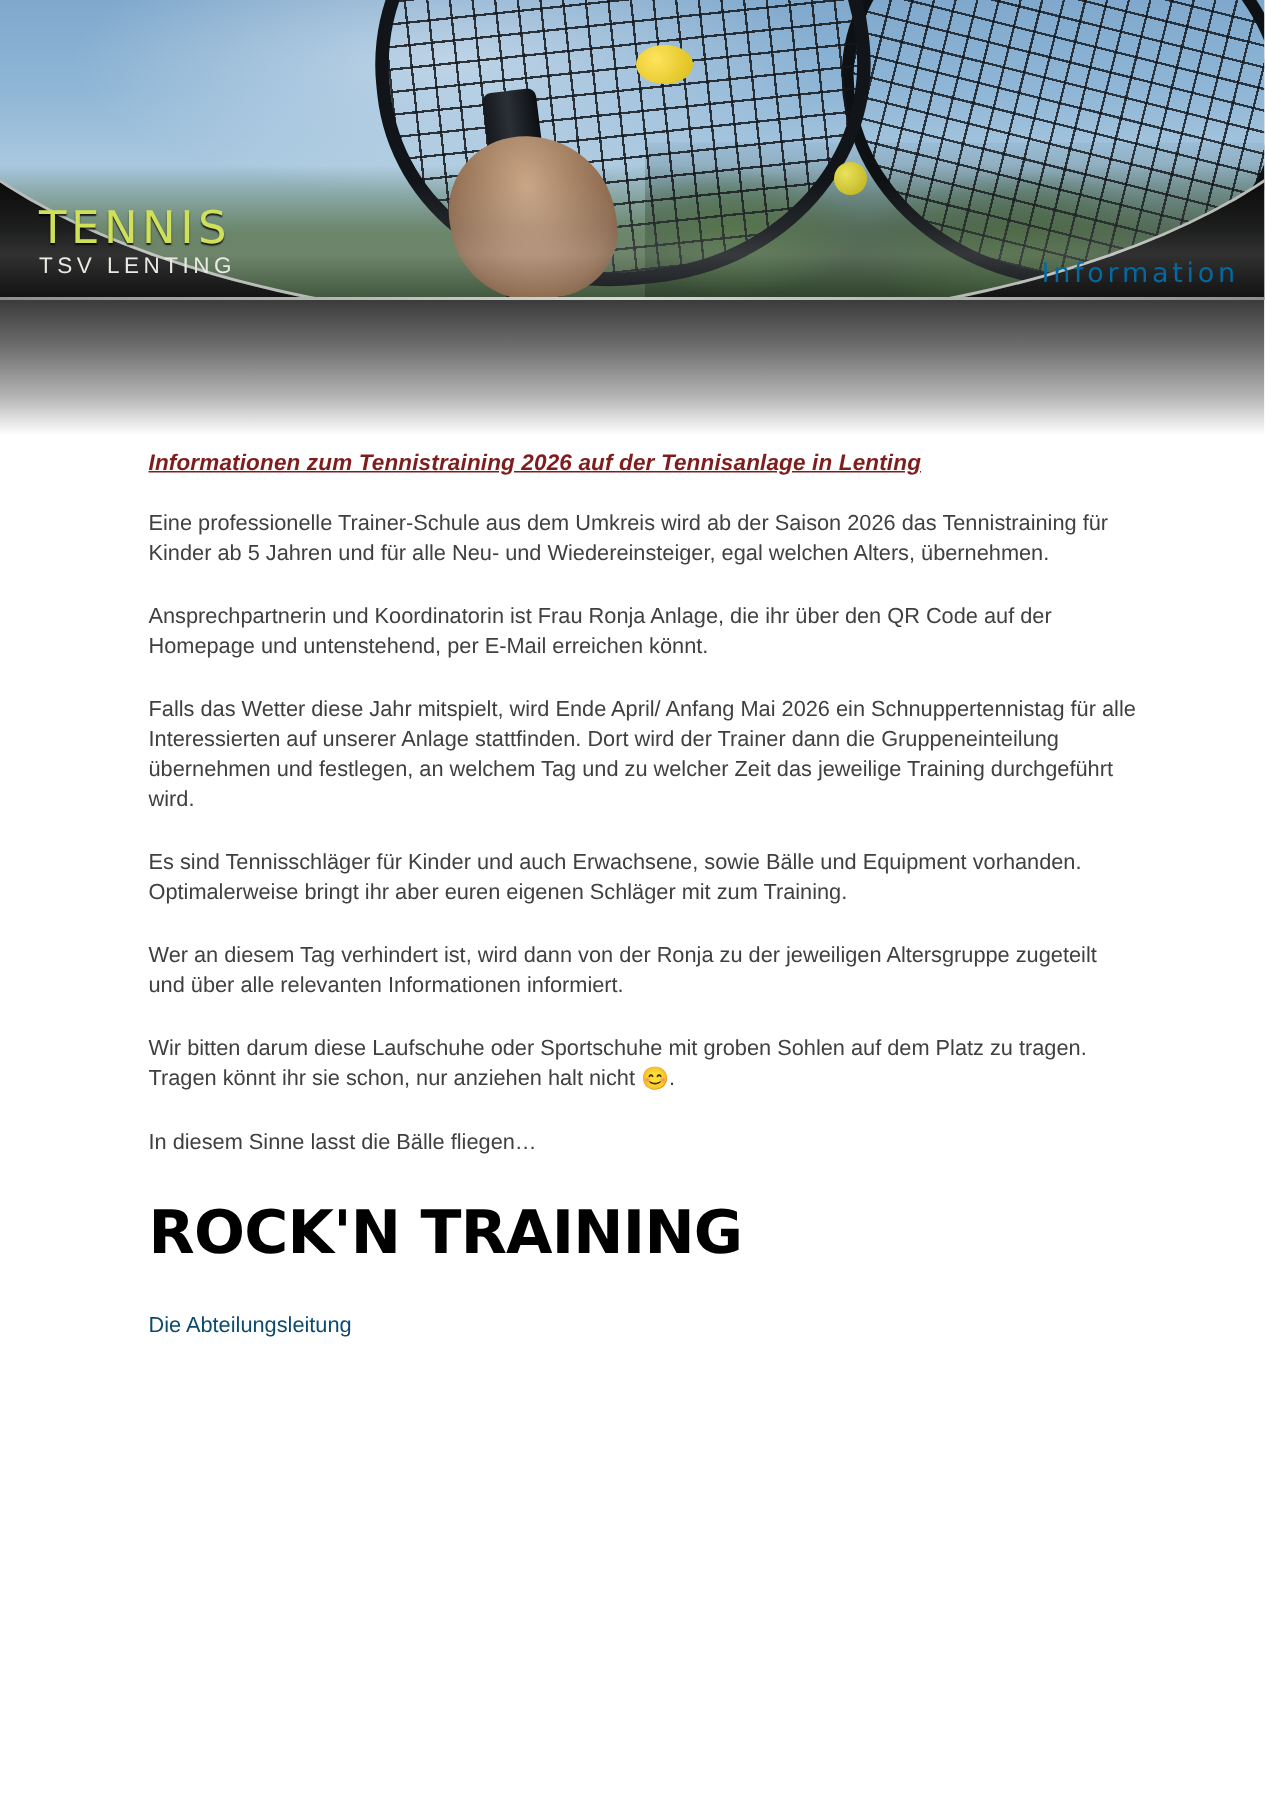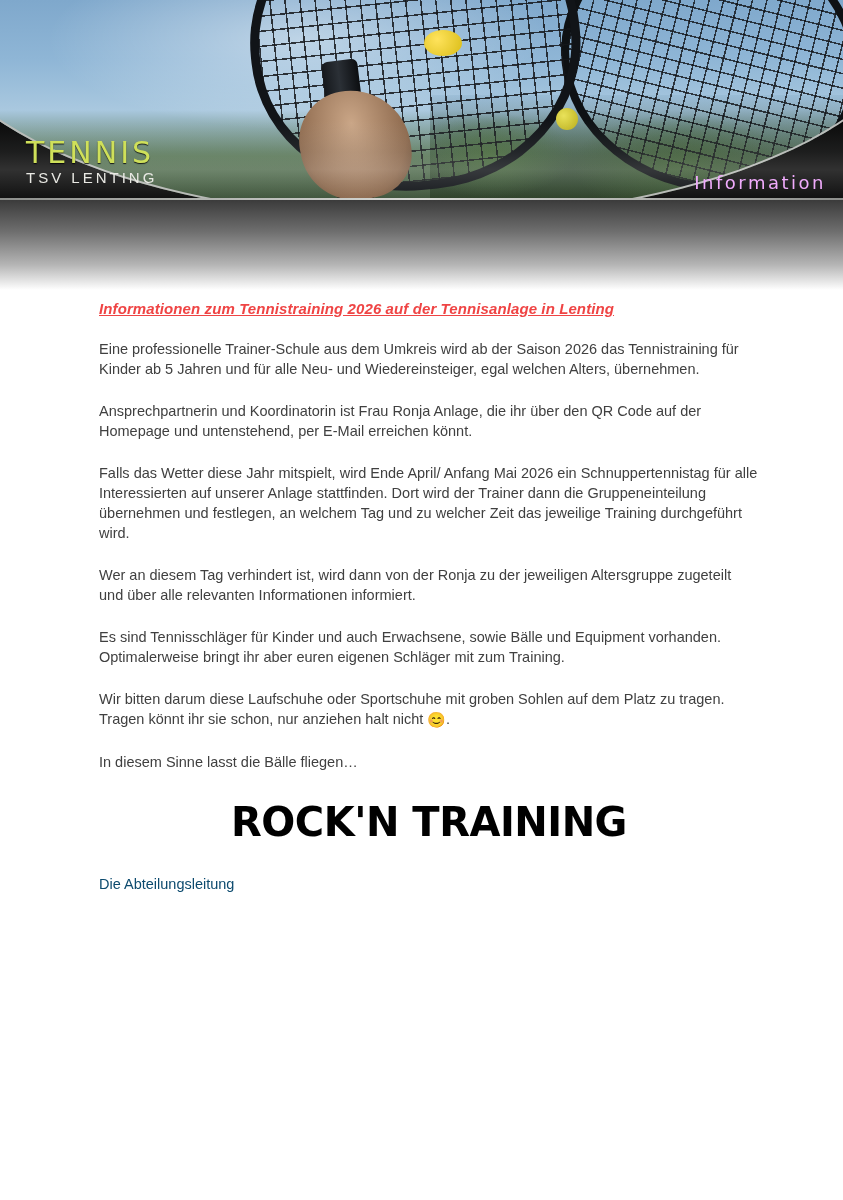--- a/index.html
+++ b/index.html
@@ -165,21 +165,21 @@
     margin-top: 2px;
     line-height: 1;
   }
   .banner-section {
     position: absolute;
     right: 17px;
     top: 172px;
     font-family: "DejaVu Sans", sans-serif;
     font-size: 18px;
     letter-spacing: 2.5px;
-    color: #f0abfc;
+    color: #0369a1;
     z-index: 5;
   }
   .banner-rule {
     position: absolute;
     left: 0;
     top: 198px;
     width: 843px;
     height: 2px;
     background: linear-gradient(to right, #8d8f8c, #d8dad6 50%, #8d8f8c);
     z-index: 6;
@@ -200,21 +200,21 @@
     position: absolute;
     left: 99px;
     top: 300px;
     width: 660px;
   }
   .doc-title {
     font-size: 15px;
     font-weight: bold;
     font-style: italic;
     text-decoration: underline;
-    color: #ef4444;
+    color: #7f1d1d;
     margin: 0 0 22px 0;
     letter-spacing: 0.1px;
   }
   p.para {
     font-size: 14.5px;
     line-height: 20px;
     color: #404040;
     margin: 0 0 22px 0;
   }
   .emoji {
@@ -227,21 +227,20 @@
     margin-left: 2px;
   }
   .rock-title {
     font-family: "DejaVu Sans", sans-serif;
     font-weight: bold;
     font-size: 40px;
     letter-spacing: -0.5px;
     color: #000;
     margin: 30px 0 34px 0;
     line-height: 1;
-    text-align: center;
   }
   .signature {
     font-size: 14.5px;
     color: #0c4a6e;
     margin: 0;
   }
 </style>
 </head>
 <body>
 
@@ -271,22 +270,22 @@
 
   <div class="below-banner"></div>
 
   <div class="content">
 
     <h1 class="doc-title">Informationen zum Tennistraining 2026 auf der Tennisanlage in Lenting</h1>
 
     <p class="para">Eine professionelle Trainer-Schule aus dem Umkreis wird ab der Saison 2026 das Tennistraining für Kinder ab 5 Jahren und für alle Neu- und Wiedereinsteiger, egal welchen Alters, übernehmen.</p>
     <p class="para">Ansprechpartnerin und Koordinatorin ist Frau Ronja Anlage, die ihr über den QR Code auf der Homepage und untenstehend, per E-Mail erreichen könnt.</p>
     <p class="para">Falls das Wetter diese Jahr mitspielt, wird Ende April/ Anfang Mai 2026 ein Schnuppertennistag für alle Interessierten auf unserer Anlage stattfinden. Dort wird der Trainer dann die Gruppeneinteilung übernehmen und festlegen, an welchem Tag und zu welcher Zeit das jeweilige Training durchgeführt wird.</p>
+    <p class="para">Es sind Tennisschläger für Kinder und auch Erwachsene, sowie Bälle und Equipment vorhanden. Optimalerweise bringt ihr aber euren eigenen Schläger mit zum Training.</p>
     <p class="para">Wer an diesem Tag verhindert ist, wird dann von der Ronja zu der jeweiligen Altersgruppe zugeteilt und über alle relevanten Informationen informiert.</p>
-    <p class="para">Es sind Tennisschläger für Kinder und auch Erwachsene, sowie Bälle und Equipment vorhanden. Optimalerweise bringt ihr aber euren eigenen Schläger mit zum Training.</p>
 
     <p class="para"><span>Wir bitten darum diese Laufschuhe oder Sportschuhe mit groben Sohlen auf dem Platz zu tragen. Tragen könnt ihr sie schon, nur anziehen halt nicht </span><span class="emoji">😊</span><span>.</span></p>
 
 
     <p class="para">In diesem Sinne lasst die Bälle fliegen…</p>
 
     <div class="rock-title">ROCK'N TRAINING</div>
 
     <p class="signature">Die Abteilungsleitung</p>
   </div>

